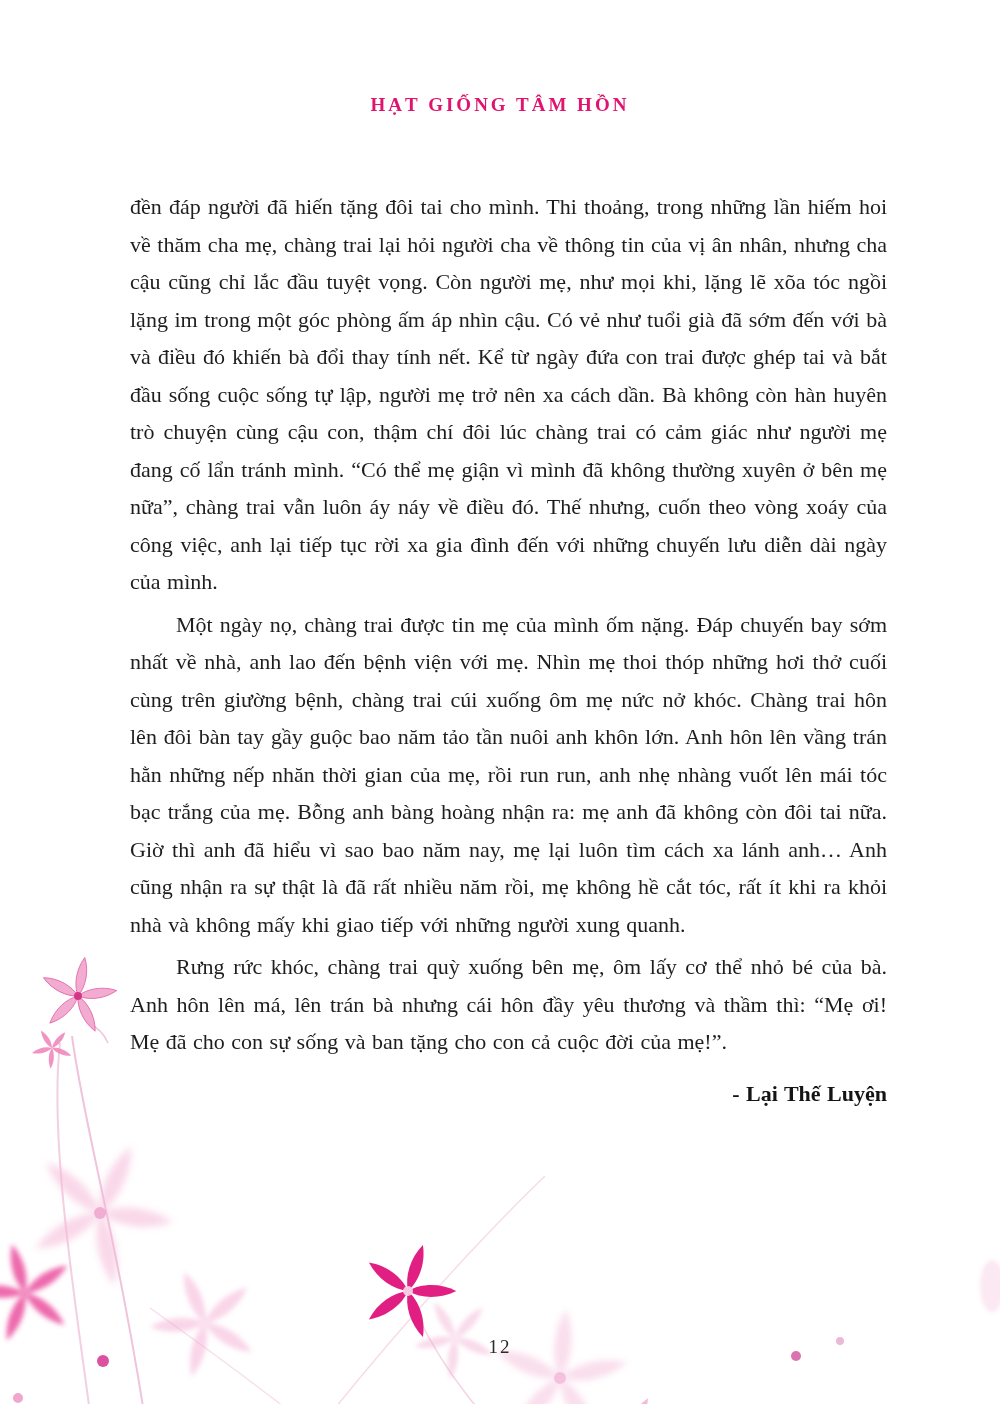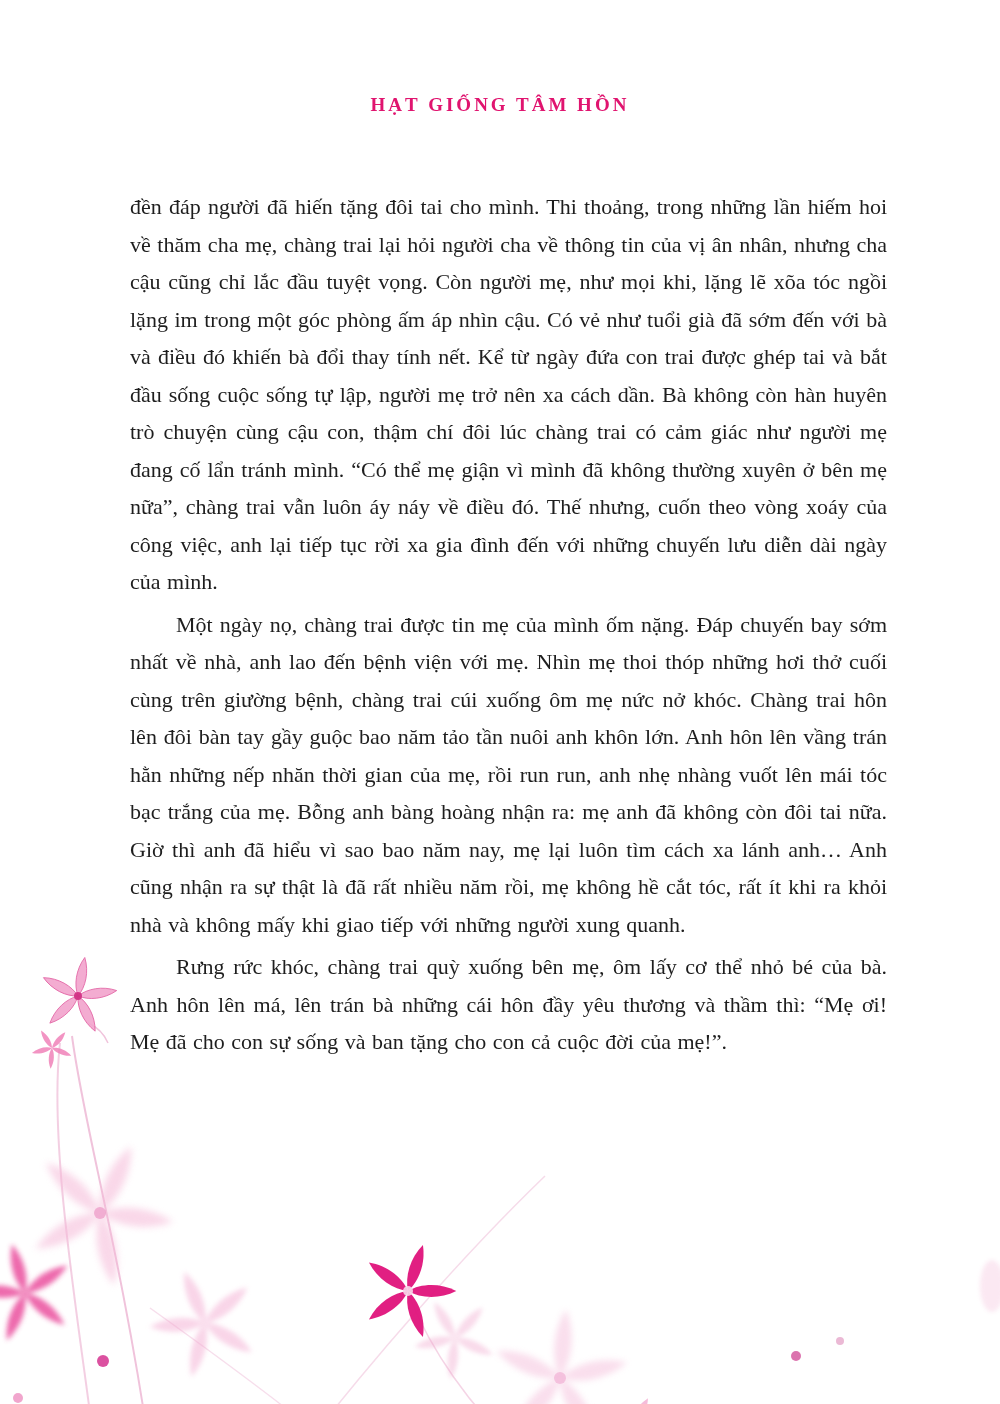--- a/index.html
+++ b/index.html
@@ -118,20 +118,22 @@
     <ellipse cx="992" cy="1238" rx="12" ry="26" fill="#f0a5cc" opacity="0.25" filter="url(#soft)"></ellipse>
   </svg>
 
   <header class="running-head">
     <span>HẠT GIỐNG TÂM HỒN</span>
   </header>
 
   <main class="text-block">
     <p>đền đáp người đã hiến tặng đôi tai cho mình. Thi thoảng, trong những lần hiếm hoi về thăm cha mẹ, chàng trai lại hỏi người cha về thông tin của vị ân nhân, nhưng cha cậu cũng chỉ lắc đầu tuyệt vọng. Còn người mẹ, như mọi khi, lặng lẽ xõa tóc ngồi lặng im trong một góc phòng ấm áp nhìn cậu. Có vẻ như tuổi già đã sớm đến với bà và điều đó khiến bà đổi thay tính nết. Kể từ ngày đứa con trai được ghép tai và bắt đầu sống cuộc sống tự lập, người mẹ trở nên xa cách dần. Bà không còn hàn huyên trò chuyện cùng cậu con, thậm chí đôi lúc chàng trai có cảm giác như người mẹ đang cố lẩn tránh mình. “Có thể mẹ giận vì mình đã không thường xuyên ở bên mẹ nữa”, chàng trai vẫn luôn áy náy về điều đó. Thế nhưng, cuốn theo vòng xoáy của công việc, anh lại tiếp tục rời xa gia đình đến với những chuyến lưu diễn dài ngày của mình.</p>
     <p class="indent">Một ngày nọ, chàng trai được tin mẹ của mình ốm nặng. Đáp chuyến bay sớm nhất về nhà, anh lao đến bệnh viện với mẹ. Nhìn mẹ thoi thóp những hơi thở cuối cùng trên giường bệnh, chàng trai cúi xuống ôm mẹ nức nở khóc. Chàng trai hôn lên đôi bàn tay gầy guộc bao năm tảo tần nuôi anh khôn lớn. Anh hôn lên vầng trán hằn những nếp nhăn thời gian của mẹ, rồi run run, anh nhẹ nhàng vuốt lên mái tóc bạc trắng của mẹ. Bỗng anh bàng hoàng nhận ra: mẹ anh đã không còn đôi tai nữa. Giờ thì anh đã hiểu vì sao bao năm nay, mẹ lại luôn tìm cách xa lánh anh… Anh cũng nhận ra sự thật là đã rất nhiều năm rồi, mẹ không hề cắt tóc, rất ít khi ra khỏi nhà và không mấy khi giao tiếp với những người xung quanh.</p>
-    <p class="indent">Rưng rức khóc, chàng trai quỳ xuống bên mẹ, ôm lấy cơ thể nhỏ bé của bà. Anh hôn lên má, lên trán bà những cái hôn đầy yêu thương và thầm thì: “Mẹ ơi! Mẹ đã cho con sự sống và ban tặng cho con cả cuộc đời của mẹ!”.</p>
+    <p class="indent">Rưng rức khóc, chàng trai quỳ xuống bên mẹ, ôm lấy cơ thể nhỏ bé của bà. Anh hôn lên má, lên trán bà nhưng cái hôn đầy yêu thương và thầm thì: “Mẹ ơi! Mẹ đã cho con sự sống và ban tặng cho con cả cuộc đời của mẹ!”.</p>
 
     <div class="attribution">
+      <div>- Lại Thế Luyện</div>
     </div>
   </main>
 
+  <footer class="page-number">12</footer>
 
 </div>
 
 </body></html>

